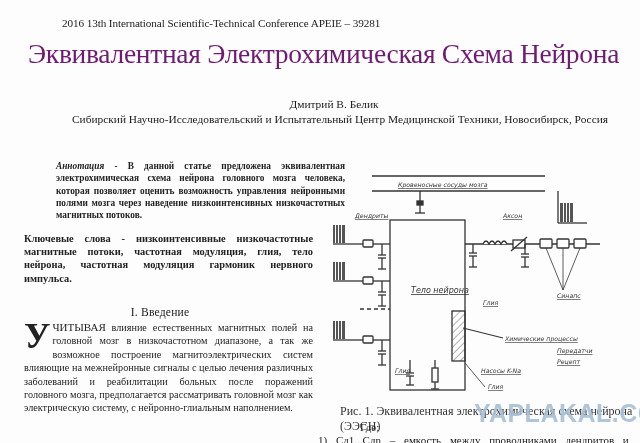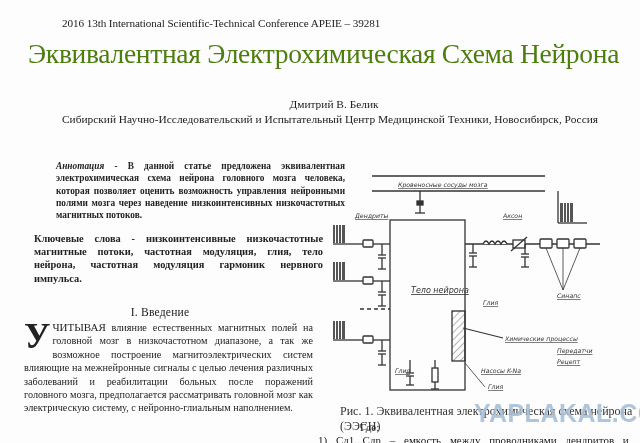--- a/index.html
+++ b/index.html
@@ -1,26 +1,26 @@
 <!DOCTYPE html>
 <html><head>
 <meta charset="utf-8">
 <style>
   * { box-sizing: border-box; margin: 0; padding: 0; }
   html, body { width: 640px; height: 443px; overflow: hidden; background: #fdfdfd; }
   body { position: relative; font-family: "Liberation Serif", serif; color: #1a1a1a; }
 
   .conf { position: absolute; left: 62px; top: 17px; font-size: 11.2px; color: #222; letter-spacing: -0.1px; }
-  .title { position: absolute; left: 28px; top: 38px; font-size: 27.5px; color: #4d7c0f; letter-spacing: -0.3px; white-space: nowrap; }
+  .title { position: absolute; left: 28px; top: 38px; font-size: 27.5px; color: #701a75; letter-spacing: -0.3px; white-space: nowrap; }
   .author { position: absolute; left: 0; width: 640px; top: 98px; text-align: center; font-size: 11.4px; padding-left: 28px; }
-  .affil { position: absolute; left: 60px; width: 540px; top: 112px; text-align: center; font-size: 11.4px; line-height: 14px; }
+  .affil { position: absolute; left: 70px; width: 540px; top: 112px; text-align: center; font-size: 11.4px; line-height: 14px; }
 
   .abstract { position: absolute; left: 24px; top: 160px; width: 289px; font-size: 9.3px; font-weight: bold; line-height: 12.3px; text-align: justify; color: #222; margin-left: 32px; }
   .abstract .lbl { font-style: italic; }
-  .keywords { position: absolute; left: 24px; top: 232px; width: 289px; font-size: 10.4px; font-weight: bold; line-height: 13.2px; text-align: justify; color: #222; margin-left: 10px; }
+  .keywords { position: absolute; left: 24px; top: 232px; width: 289px; font-size: 10.4px; font-weight: bold; line-height: 13.2px; text-align: justify; color: #222; }
 
   .sec-head { position: absolute; left: 0; width: 320px; top: 306px; text-align: center; font-size: 11.6px; letter-spacing: 0.2px; }
   .intro { position: absolute; left: 24px; top: 321px; width: 289px; font-size: 10.2px; line-height: 13.4px; text-align: justify; color: #222; }
   .dropcap { float: left; font-size: 36px; line-height: 28px; margin-right: 2px; margin-top: 1px; font-weight: bold; }
   .intro .caps { font-size: 11px; }
 
   .diagram { position: absolute; left: 325px; top: 163px; width: 300px; height: 235px; }
   .caption { position: absolute; left: 340px; top: 404px; font-size: 12px; color: #333; }
   .watermark { position: absolute; left: 474px; top: 399px; font-family: "Liberation Sans", sans-serif; font-weight: bold; font-size: 25px; color: #a7bfd6; letter-spacing: 0.5px; opacity: 0.9; }
   .where { position: absolute; left: 352px; top: 421px; font-size: 11.2px; margin-left: 8px; }

